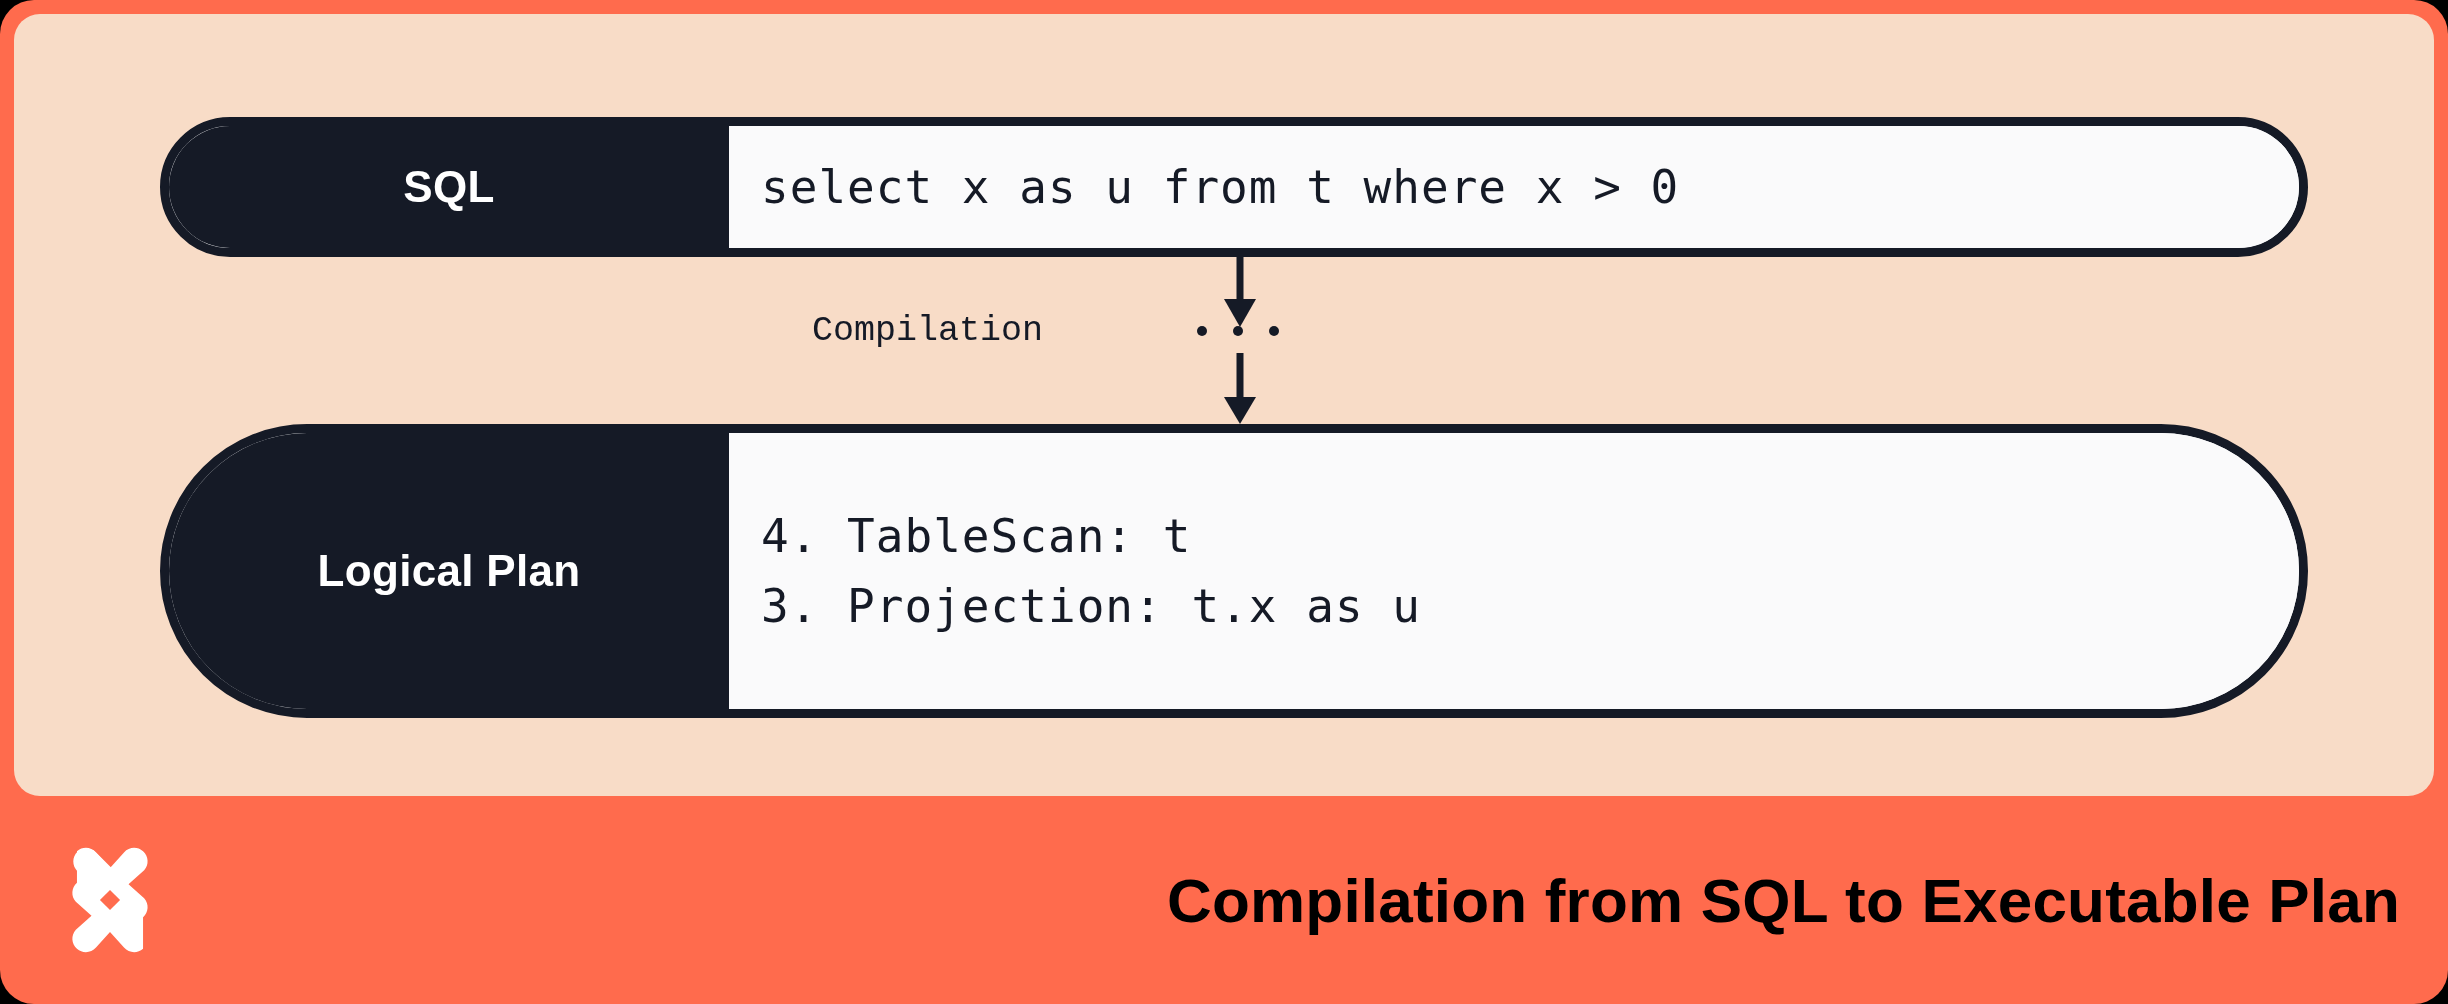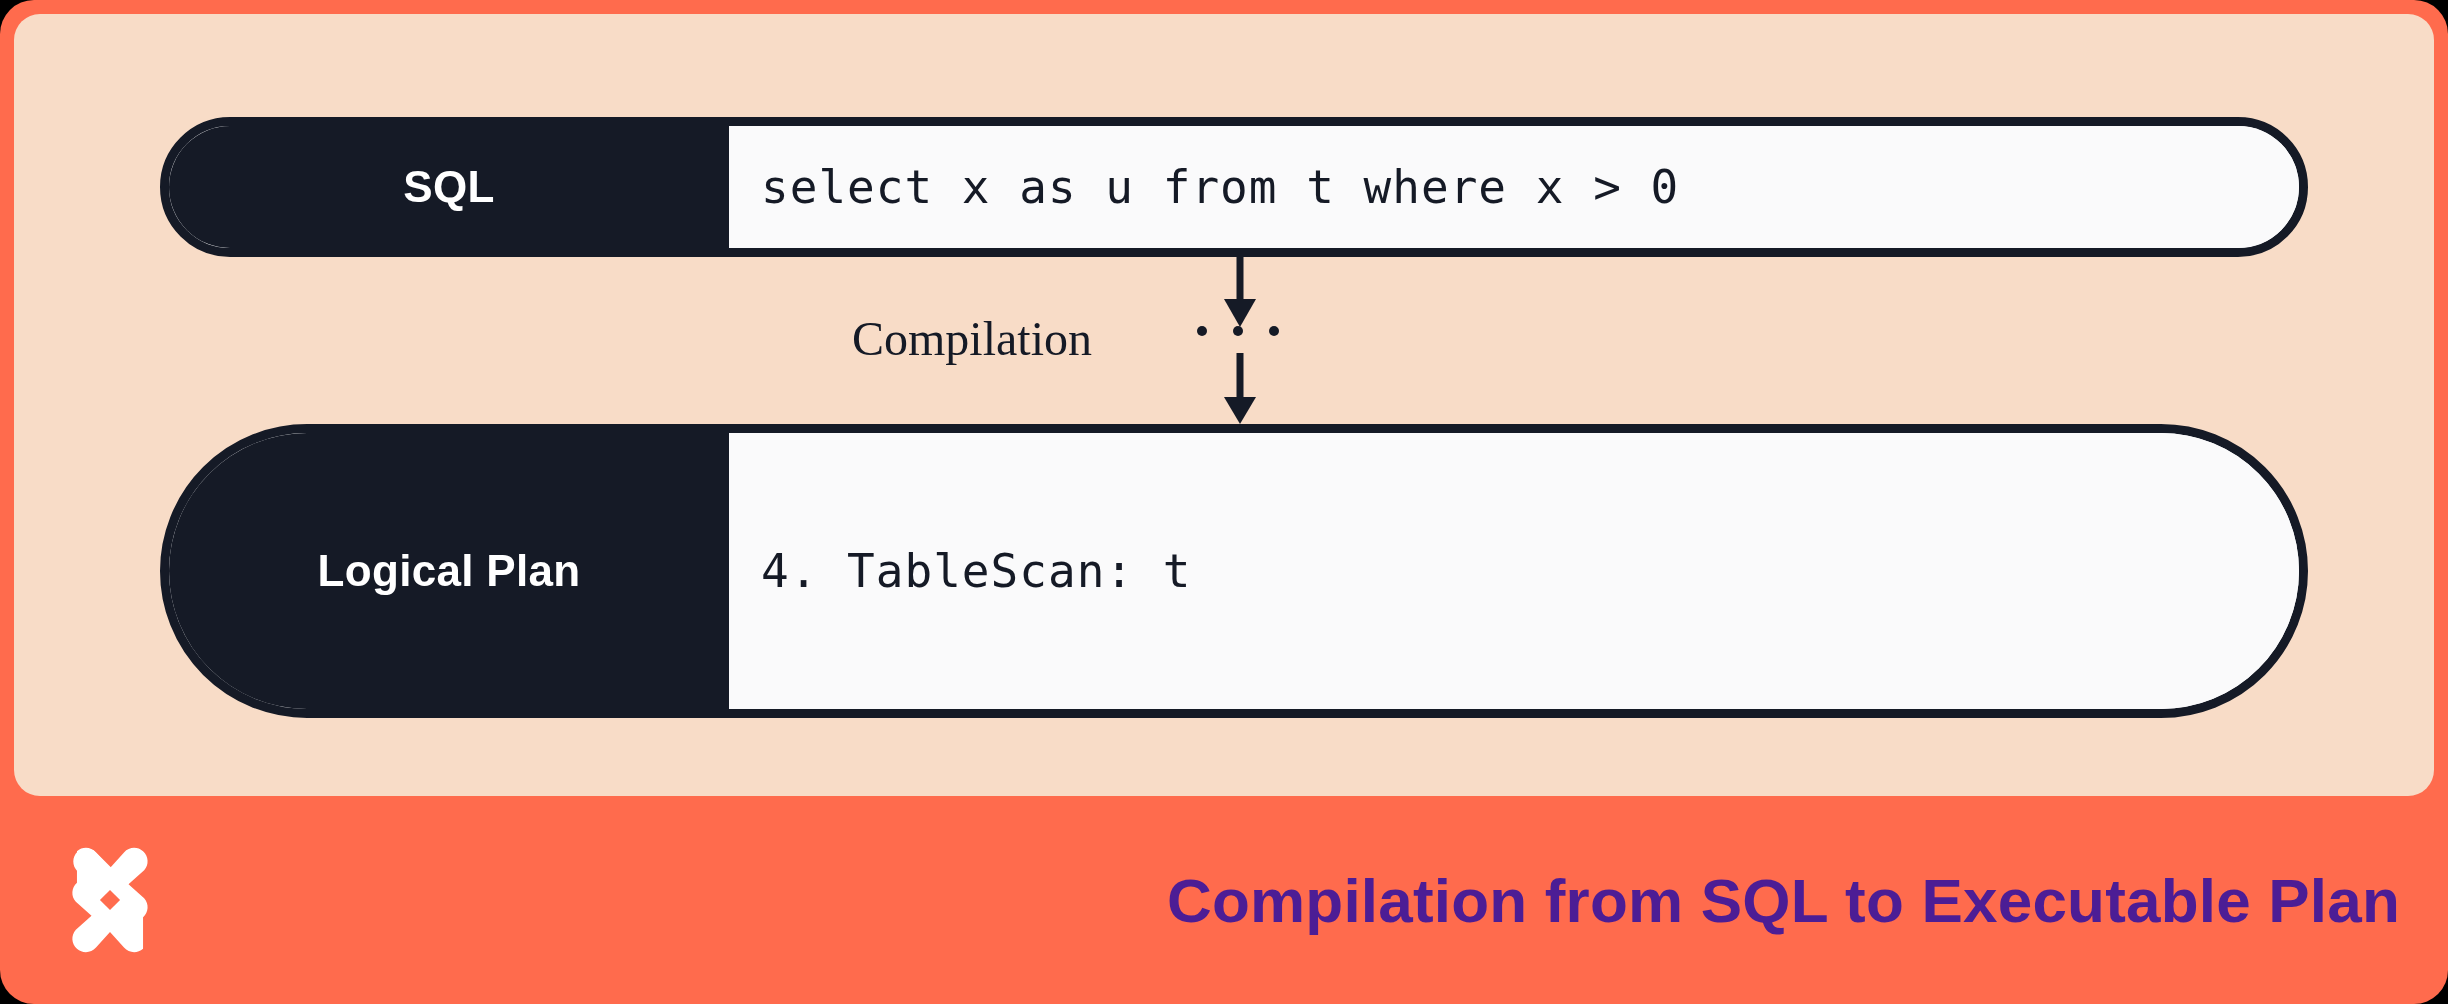--- a/index.html
+++ b/index.html
@@ -101,24 +101,24 @@
     position: absolute;
     left: 0;
     top: 243px;
     width: 2420px;
     height: 167px;
   }
   #flow-svg { position: absolute; left: 1196px; top: 0; }
 
   #compilation-label {
     position: absolute;
-    left: 838px;
+    left: 798px;
     top: 54px;
-    font-family: Liberation Serif, serif;
-    font-size: 48px;
+    font-family: Liberation Mono, monospace;
+    font-size: 35px;
     color: #151A26;
     white-space: pre;
   }
   #ellipsis-dots {
     position: absolute;
     left: 1183px;
     top: 58px;
     display: flex;
     gap: 26px;
     align-items: center;
@@ -139,21 +139,21 @@
     width: 2448px;
     height: 208px;
     display: flex;
     align-items: center;
     justify-content: space-between;
     padding: 0 48px 0 54px;
     box-sizing: border-box;
   }
   #brand-logo { width: 112px; height: 112px; flex: 0 0 auto; }
   #caption {
-    color: #4c1d95;
+    color: #000000;
     font-family: "Liberation Sans Narrow", "Liberation Sans", sans-serif;
     font-weight: bold;
     font-stretch: condensed;
     font-size: 62px;
     letter-spacing: 0.2px;
     white-space: nowrap;
   }
 </style>
 </head>
 <body>
@@ -186,20 +186,21 @@
         <span class="dot"></span>
         <span class="dot"></span>
         <span class="dot"></span>
       </div>
     </div>
 
     <div class="row" id="row-plan">
       <div class="row-label">Logical Plan</div>
       <div class="row-body">
         <div class="plan-line">4. TableScan: t</div>
+        <div class="plan-line">3. Projection: t.x as u</div>
       </div>
     </div>
 
   </div>
 
   <div id="bottom-bar">
 
     <svg id="brand-logo" viewBox="0 0 100 100">
       <path fill="#FFFFFF" d="
         M 20.5 6.5

